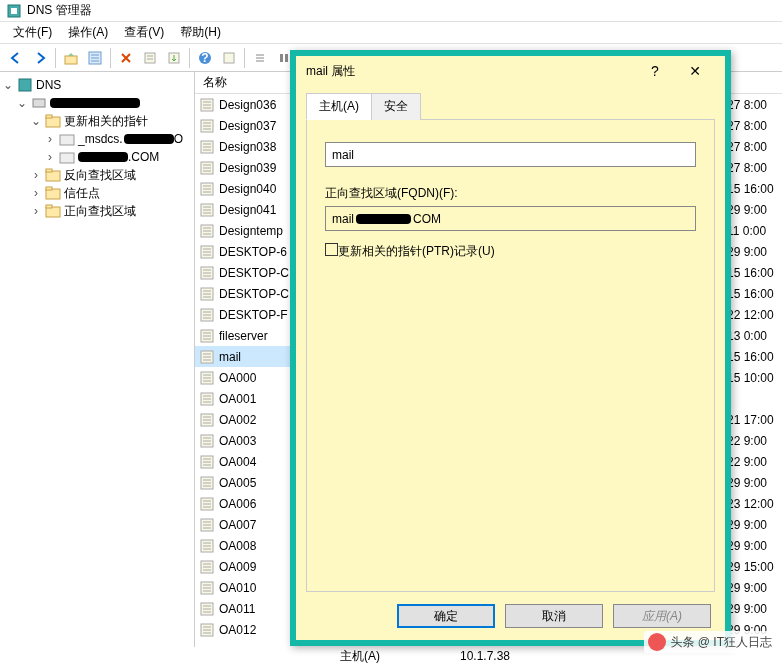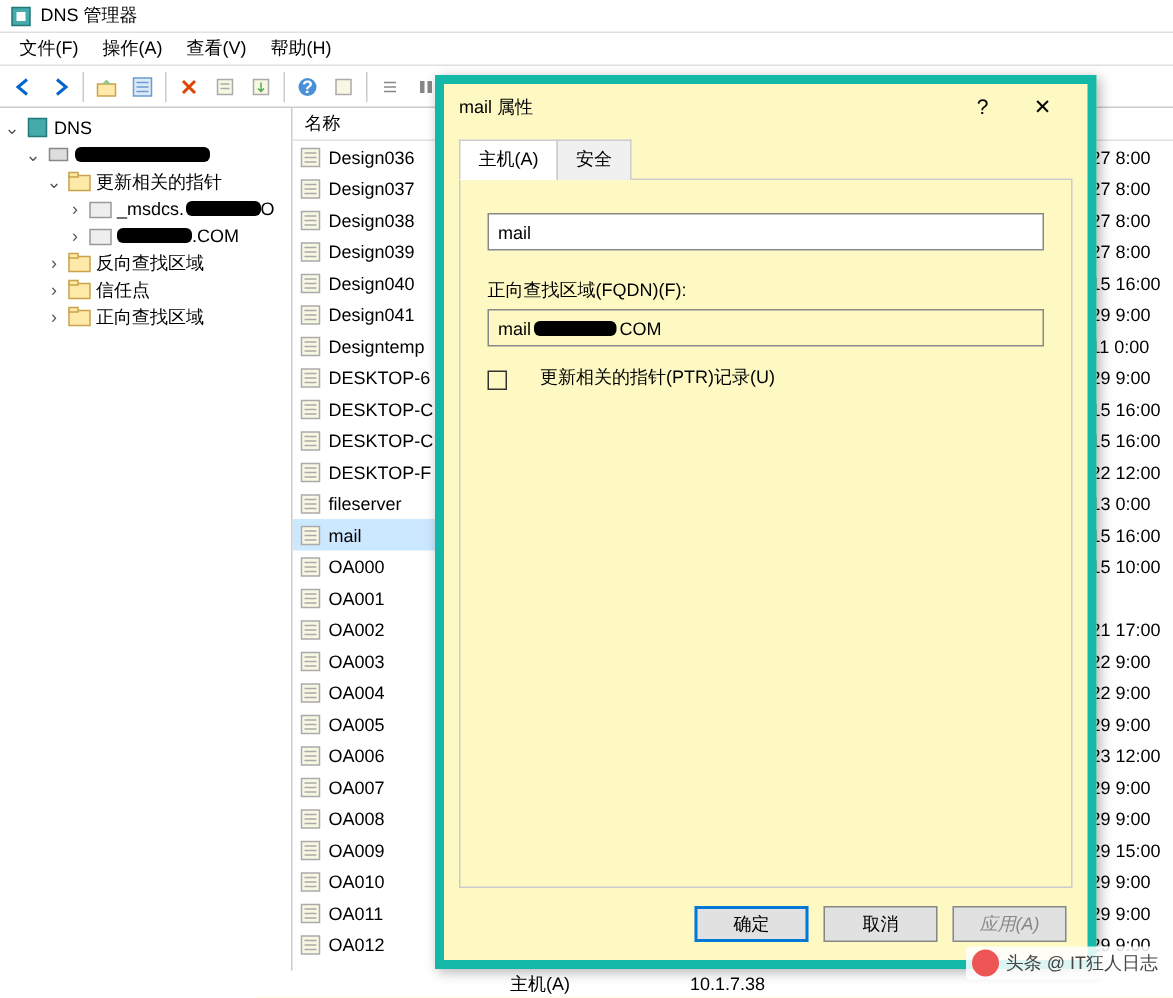--- a/index.html
+++ b/index.html
@@ -32,24 +32,24 @@
     .dlg-title-text { flex: 1; }
     .dlg-btn { width: 40px; text-align: center; font-size: 14px; }
     .dlg-body { padding: 6px 10px 0; display: flex; flex-direction: column; height: calc(100% - 30px); }
     .tab-strip { display: flex; border-bottom: 1px solid #ccc; }
     .tab { padding: 4px 12px; border: 1px solid transparent; border-bottom: none; position: relative; top: 1px; background: #fff; }
     .tab.active { border-color: #ccc; border-bottom: 1px solid #fff; }
     .tab.inactive { background: #f0f0f0; border-color: #ccc; margin-left: -1px; }
     .tab-page { flex: 1; border: 1px solid #ccc; border-top: none; padding: 22px 18px 10px; }
     .fld-label { margin-bottom: 4px; display: block; }
     .fld-input { width: 100%; height: 25px; border: 1px solid #888; padding: 0 6px; font-size: 12px; margin-bottom: 18px; }
-    .chk-row { display: flex; align-items: flex-end; gap: 22px; margin-top: -6px; }
+    .chk-row { display: flex; align-items: flex-start; gap: 0; margin-top: -6px; }
     .chk { width: 13px; height: 13px; border: 1px solid #333; }
     .dlg-buttons { height: 48px; display: flex; justify-content: flex-end; align-items: center; gap: 10px; padding: 0 4px; }
-    .push-btn { width: 76px; height: 24px; border: 1px solid #888; background: #e1e1e1; display: flex; align-items: center; justify-content: center; }
+    .push-btn { width: 98px; height: 24px; border: 1px solid #888; background: #e1e1e1; display: flex; align-items: center; justify-content: center; }
     .push-btn.primary { border: 2px solid #0078d7; }
     .push-btn.disabled { color: #888; font-style: italic; }
     .footer { position: absolute; bottom: 0; left: 0; right: 0; height: 18px; display: flex; align-items: center; font-size: 11px; }
     .footer-item { padding: 0 40px; }
     .watermark { position: absolute; bottom: 12px; right: 6px; display: flex; align-items: center; background: rgba(255,255,255,.85); padding: 2px 4px; border-radius: 3px; font-size: 11px; color: #444; }
     .watermark-avatar { width: 18px; height: 18px; border-radius: 50%; background: #e55; margin-right: 4px; }
     svg { display: block; }
   </style>
 </head>
 <body>

